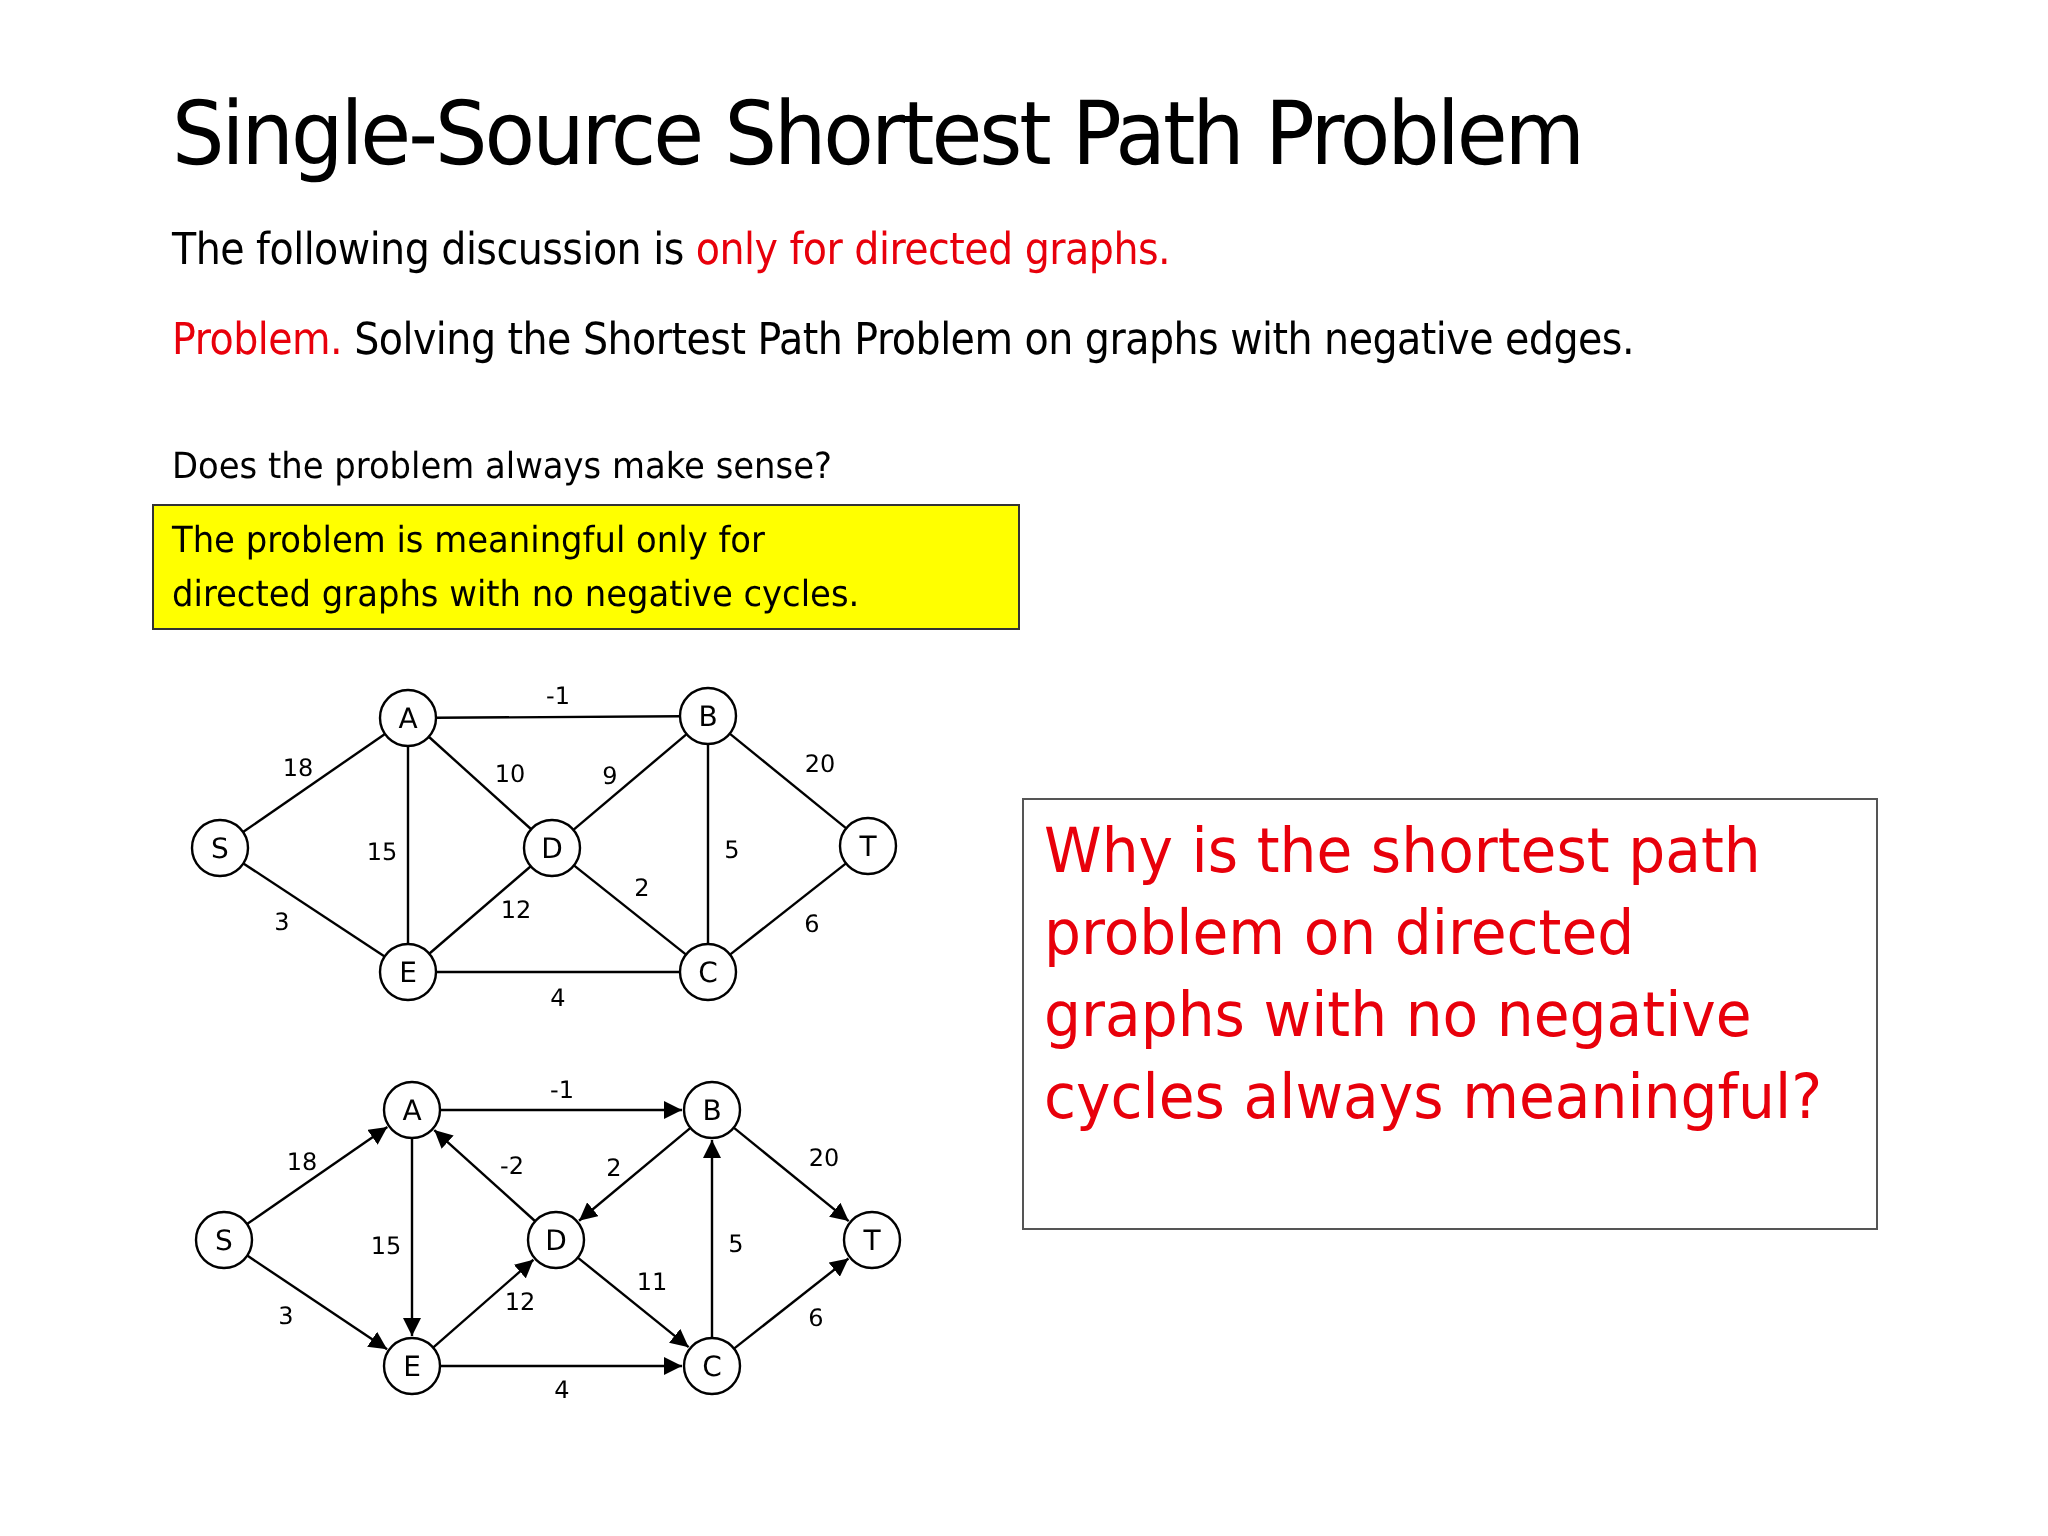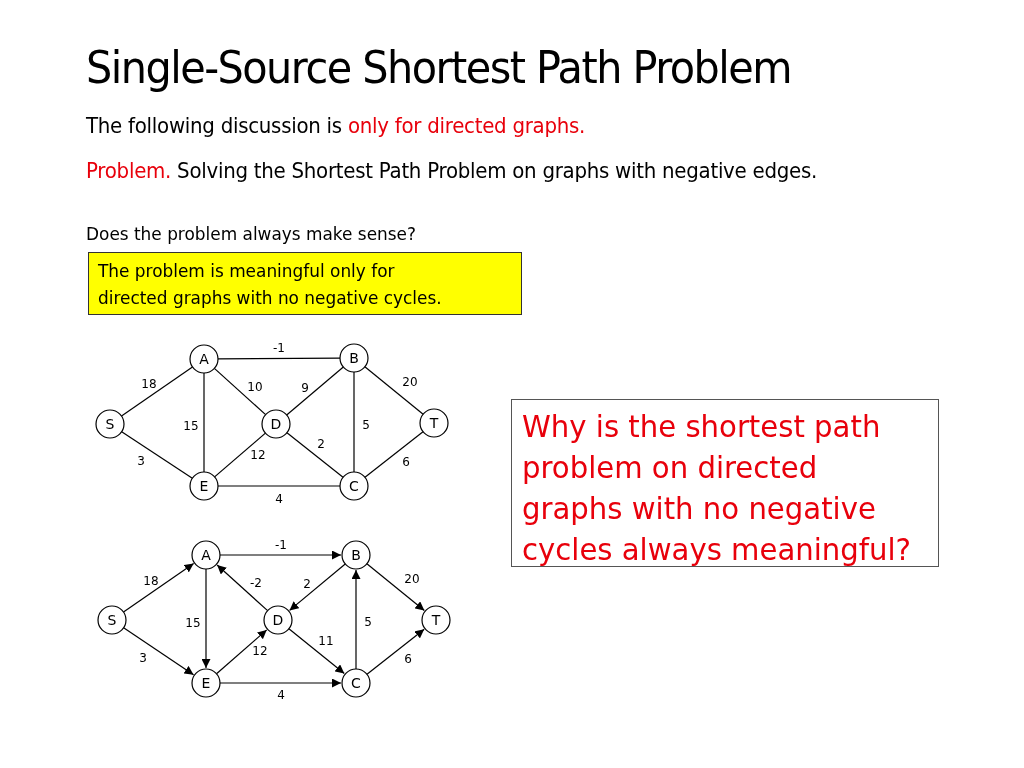--- a/index.html
+++ b/index.html
@@ -8,23 +8,23 @@
     .title { position: absolute; left: 86px; top: 40px; font-size: 44px;
              font-family: "DejaVu Sans", sans-serif; letter-spacing: -1.6px;
              transform: scaleX(0.94); transform-origin: left top; white-space: nowrap; line-height: 56px; }
     .line { position: absolute; left: 86px; font-size: 22px; white-space: nowrap;
             transform: scaleX(0.9); transform-origin: left top; line-height: 28px; letter-spacing: -0.3px; }
     .red { color: #e8000b; }
     .q { position: absolute; left: 86px; top: 223px; font-size: 18px; white-space: nowrap;
          transform: scaleX(0.94); transform-origin: left top; }
     .yellow-box { position: absolute; left: 76px; top: 252px; width: 434px; height: 63px;
                   background: #ffff00; border: 1px solid #333; box-sizing: border-box;
-                  padding: 4px 9px; font-size: 18px; line-height: 27px; margin-left: 12px; }
+                  padding: 4px 9px; font-size: 18px; line-height: 27px; }
     .yellow-box span { display: block; white-space: nowrap; transform: scaleX(0.94); transform-origin: left top; }
-    .why-box { position: absolute; left: 511px; top: 399px; width: 428px; height: 168px;
+    .why-box { position: absolute; left: 511px; top: 399px; width: 428px; height: 216px;
                border: 1px solid #555; box-sizing: border-box; padding: 6px 10px;
                color: #e8000b; font-size: 31px; line-height: 41px; }
     .why-box span { display: block; white-space: nowrap; transform: scaleX(0.94); transform-origin: left top; }
     svg.graph { position: absolute; left: 0; top: 0; }
     svg text { font-family: "DejaVu Sans", sans-serif; }
   </style>
 </head>
 <body>
 
 <div class="title">Single-Source Shortest Path Problem</div>

